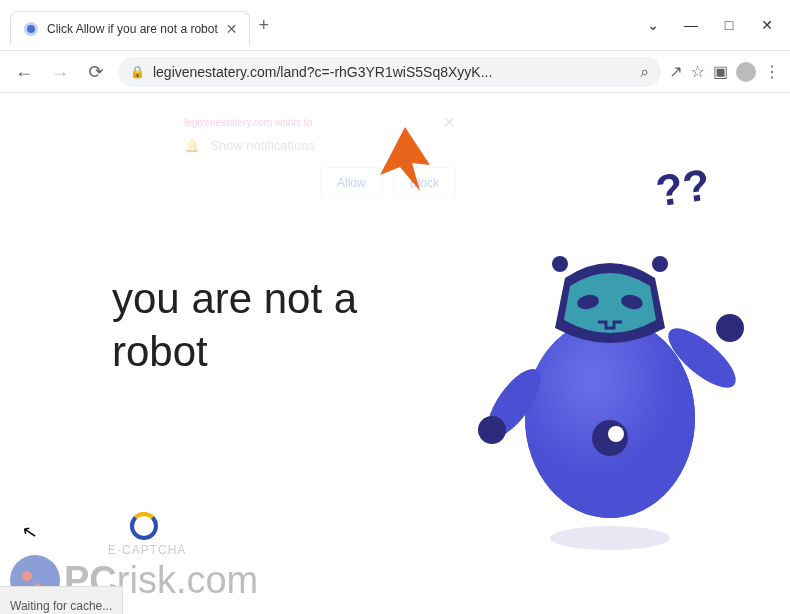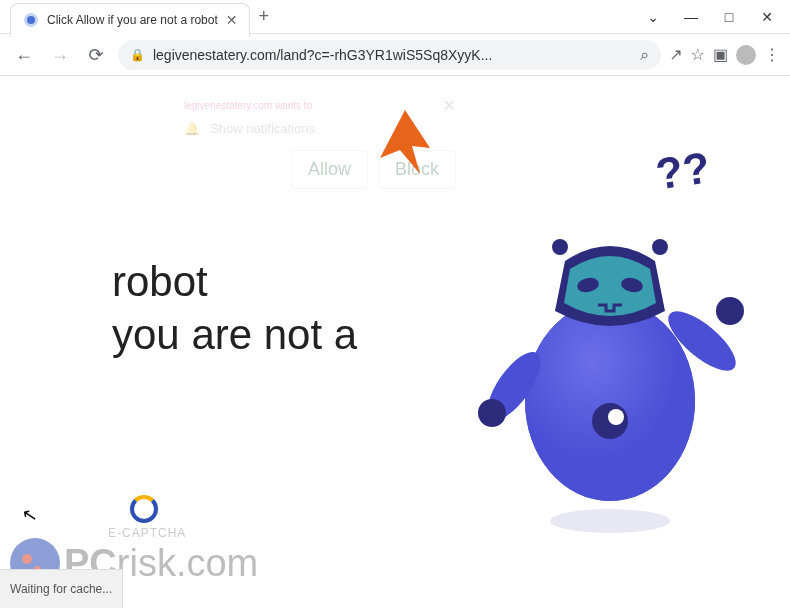--- a/index.html
+++ b/index.html
@@ -1,38 +1,38 @@
 <!DOCTYPE html>
 <html><head>
 <meta charset="utf-8">
 <style>
 *{margin:0;padding:0;box-sizing:border-box;font-family:Arial,sans-serif}
 body{width:790px;height:614px;background:#fff;overflow:hidden;position:relative}
-.titlebar{height:34px;background:#fff;display:flex;align-items:center;border-bottom:1px solid #e0e0e0}
+.titlebar{height:51px;background:#fff;display:flex;align-items:center;border-bottom:1px solid #e0e0e0}
 .tab{margin-left:10px;height:34px;background:#fff;border-radius:8px 8px 0 0;display:flex;align-items:center;padding:0 12px;gap:8px;min-width:240px;border:1px solid #e0e0e0;border-bottom:none;margin-top:6px}
 .tab-favicon{width:16px;height:16px}
 .tab-title{font-size:12px;color:#333;white-space:nowrap;overflow:hidden;text-overflow:ellipsis;flex:1}
 .tab-close{font-size:14px;color:#666;cursor:pointer}
 .newtab{margin-left:8px;font-size:18px;color:#666;cursor:pointer}
 .win-controls{margin-left:auto;display:flex;gap:8px;padding-right:8px}
 .win-btn{width:30px;height:30px;display:flex;align-items:center;justify-content:center;font-size:14px;color:#333;cursor:pointer}
 .toolbar{height:42px;display:flex;align-items:center;padding:0 10px;gap:8px;border-bottom:1px solid #e0e0e0}
 .nav-btn{width:28px;height:28px;display:flex;align-items:center;justify-content:center;color:#5f6368;font-size:18px;cursor:pointer}
 .nav-btn.disabled{color:#bbb}
 .urlbar{flex:1;height:30px;background:#f1f3f4;border-radius:15px;display:flex;align-items:center;padding:0 12px;gap:8px;font-size:14px;color:#333}
 .lock{font-size:12px}
 .url-text{flex:1;white-space:nowrap;overflow:hidden;text-overflow:ellipsis}
 .tool-icon{color:#5f6368;font-size:16px;cursor:pointer}
 .content{position:relative;height:532px;background:#fff}
 .notif{position:absolute;top:10px;left:170px;width:300px;background:#fff;border-radius:6px;padding:14px;opacity:0.25}
 .notif-title{font-size:10px;color:#ec4899}
 .notif-close{position:absolute;top:10px;right:14px;color:#999;font-size:16px}
 .notif-row{display:flex;align-items:center;gap:10px;margin-top:10px;color:#999;font-size:13px}
 .notif-btns{display:flex;justify-content:flex-end;gap:10px;margin-top:14px}
-.notif-btn{padding:8px 16px;border:1px solid #ddd;border-radius:4px;font-size:18px;color:#14532d;cursor:pointer}
+.notif-btn{padding:8px 16px;border:1px solid #ddd;border-radius:4px;font-size:12px;color:#1d4ed8;cursor:pointer}
 .arrow{position:absolute;top:32px;left:370px;z-index:5}
 .headline{position:absolute;left:112px;top:180px;font-size:42px;color:#222;line-height:1.25;font-weight:400}
 .robot{position:absolute;right:40px;top:105px}
 .qmarks{position:absolute;right:80px;top:70px;font-size:44px;color:#2d2c7c;font-weight:700;transform:rotate(-8deg)}
 .spinner{position:absolute;left:130px;bottom:85px}
 .spinner-ring{width:28px;height:28px;border:4px solid #2d4fb3;border-top-color:#f3b400;border-radius:50%}
 .captcha-label{position:absolute;left:108px;bottom:68px;font-size:12px;color:#ccc;letter-spacing:1px}
 .watermark{position:absolute;left:10px;bottom:20px;display:flex;align-items:center;gap:4px;opacity:0.55}
 .wm-logo{width:50px;height:50px;background:#2d4fb3;border-radius:50%;position:relative}
 .wm-logo::before{content:"";position:absolute;width:10px;height:10px;background:#d43;border-radius:50%;top:16px;left:12px}
@@ -93,22 +93,22 @@
       <span class="notif-btn">Allow</span>
       <span class="notif-btn">Block</span>
     </div>
   </div>
 
   <svg class="arrow" width="70" height="70" viewBox="0 0 70 70">
     <polygon points="35,2 60,40 42,38 50,66 30,42 10,50" fill="#e8641b"></polygon>
   </svg>
 
   <div class="headline">
+    <div>you are not a</div>
     <div>robot</div>
-    <div>you are not a</div>
   </div>
 
   <div class="qmarks">??</div>
 
   <svg class="robot" width="280" height="360" viewBox="0 0 280 360">
     <ellipse cx="140" cy="340" rx="60" ry="12" fill="#e8e8f5"></ellipse>
     <ellipse cx="140" cy="220" rx="85" ry="100" fill="#4a4fd4"></ellipse>
     <ellipse cx="140" cy="220" rx="85" ry="100" fill="url(#g1)"></ellipse>
     <circle cx="140" cy="240" r="18" fill="#2d2c7c"></circle>
     <circle cx="146" cy="236" r="8" fill="#fff"></circle>

